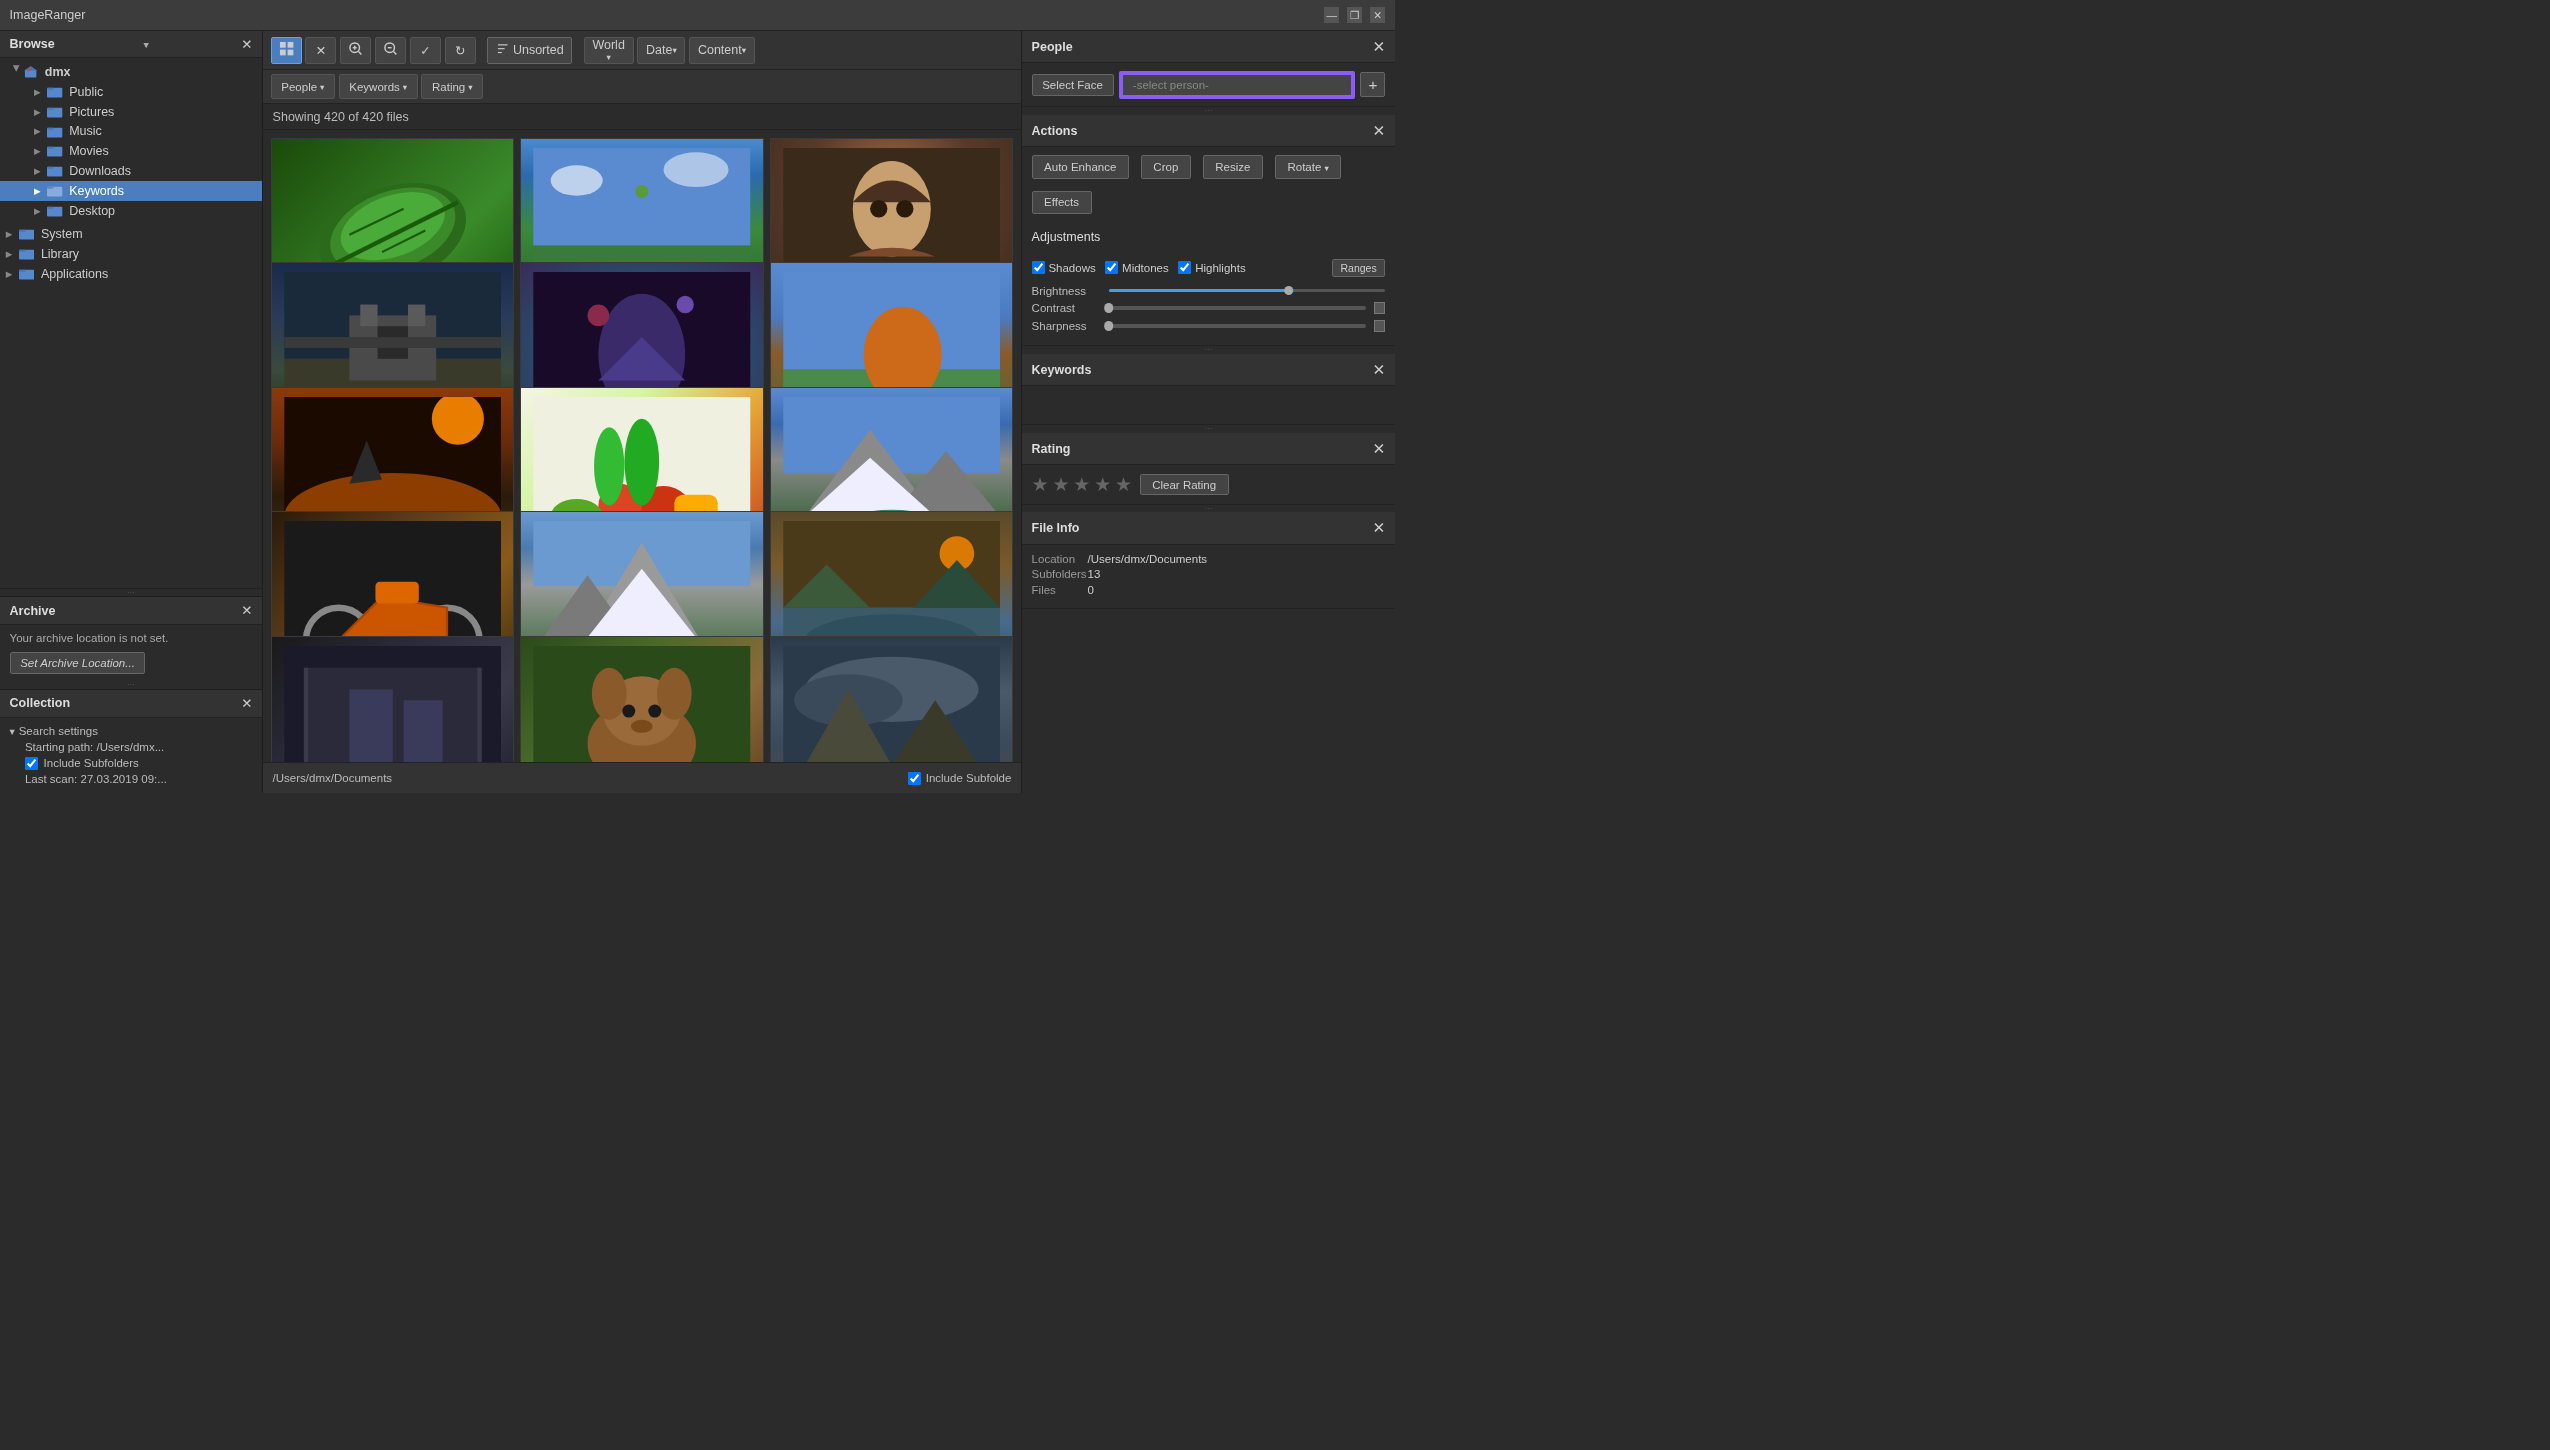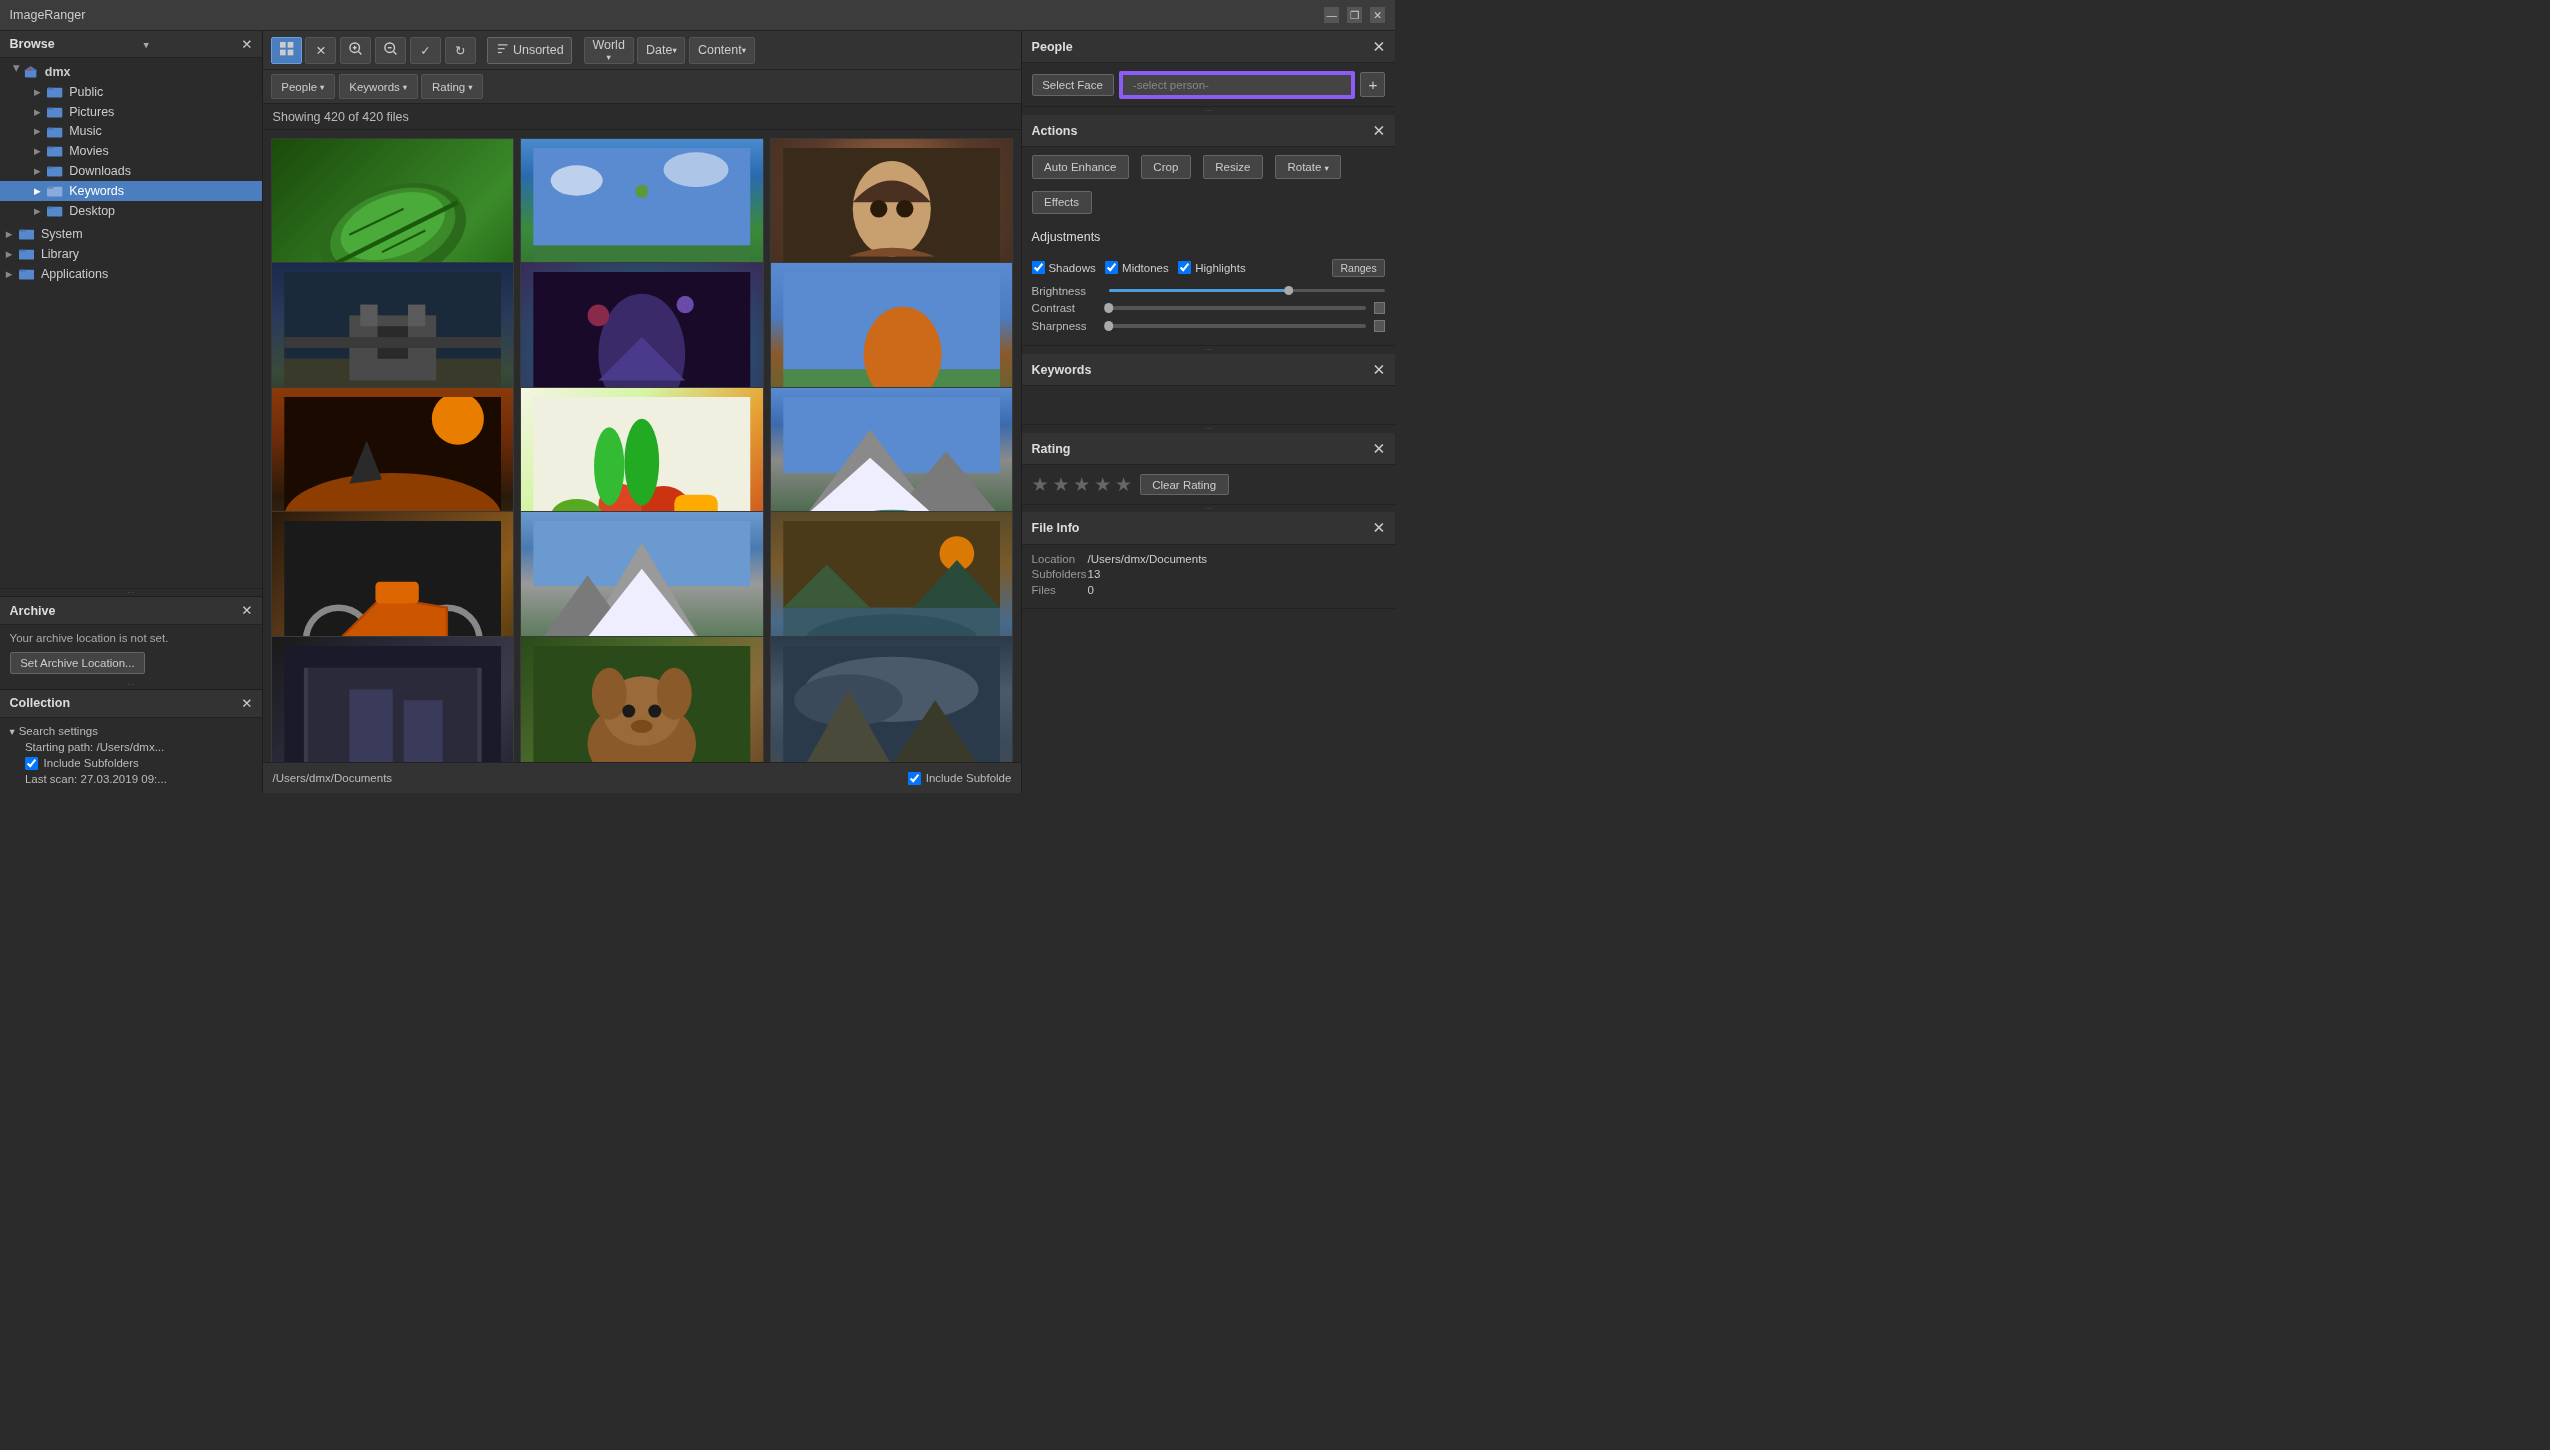--- a/index.html
+++ b/index.html
@@ -159,20 +159,21 @@
       margin-bottom: 7.7px;
     }
     .archive-btn {
       background: #444;
       border: 1px solid #666;
       color: #ccc;
       padding: 3.8px 9.6px;
       cursor: pointer;
       font-size: 11.5px;
       border-radius: 1.9px;
+      font-style: italic;
     }
 
     
     .collection-panel {
       background: #2b2b2b;
       border-top: 1px solid #1e1e1e;
       flex-shrink: 0;
     }
     .collection-content {
       padding: 5.7px 9.6px;

